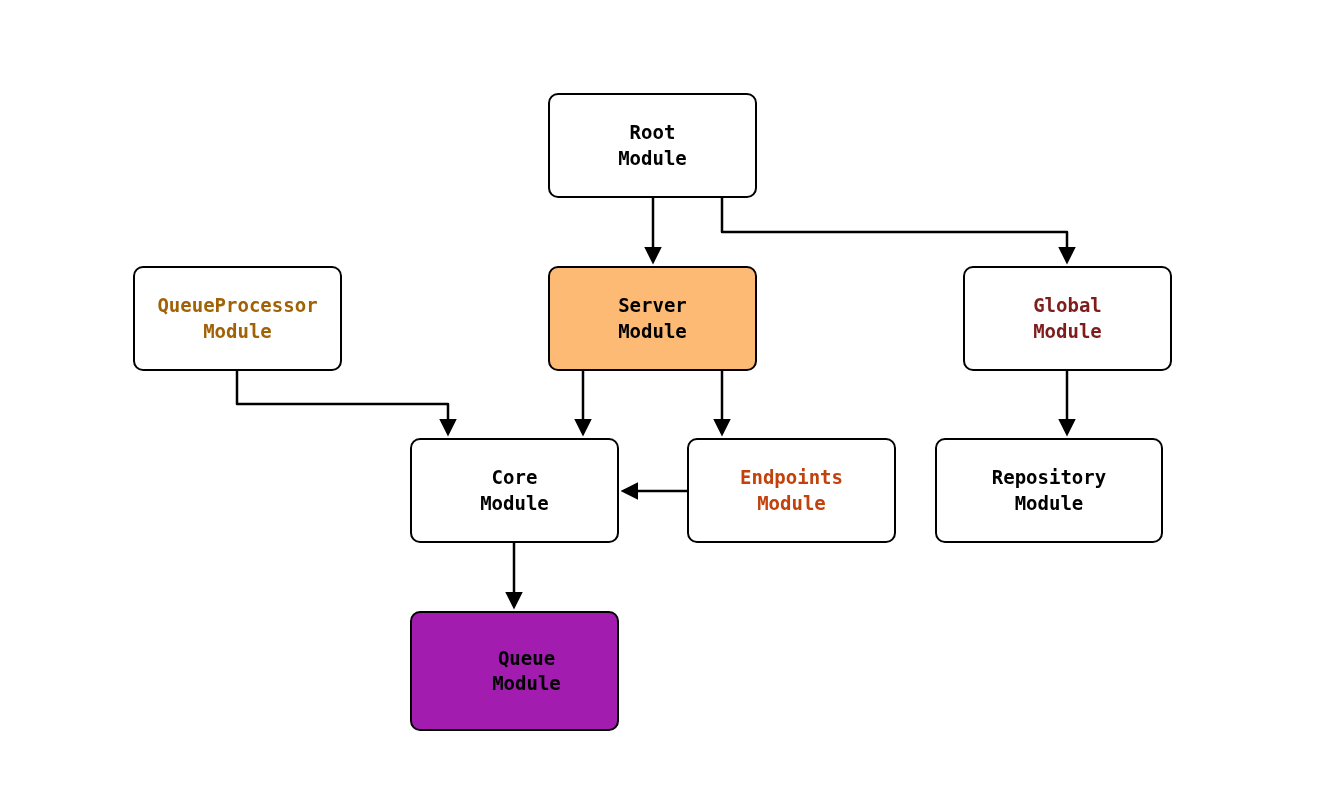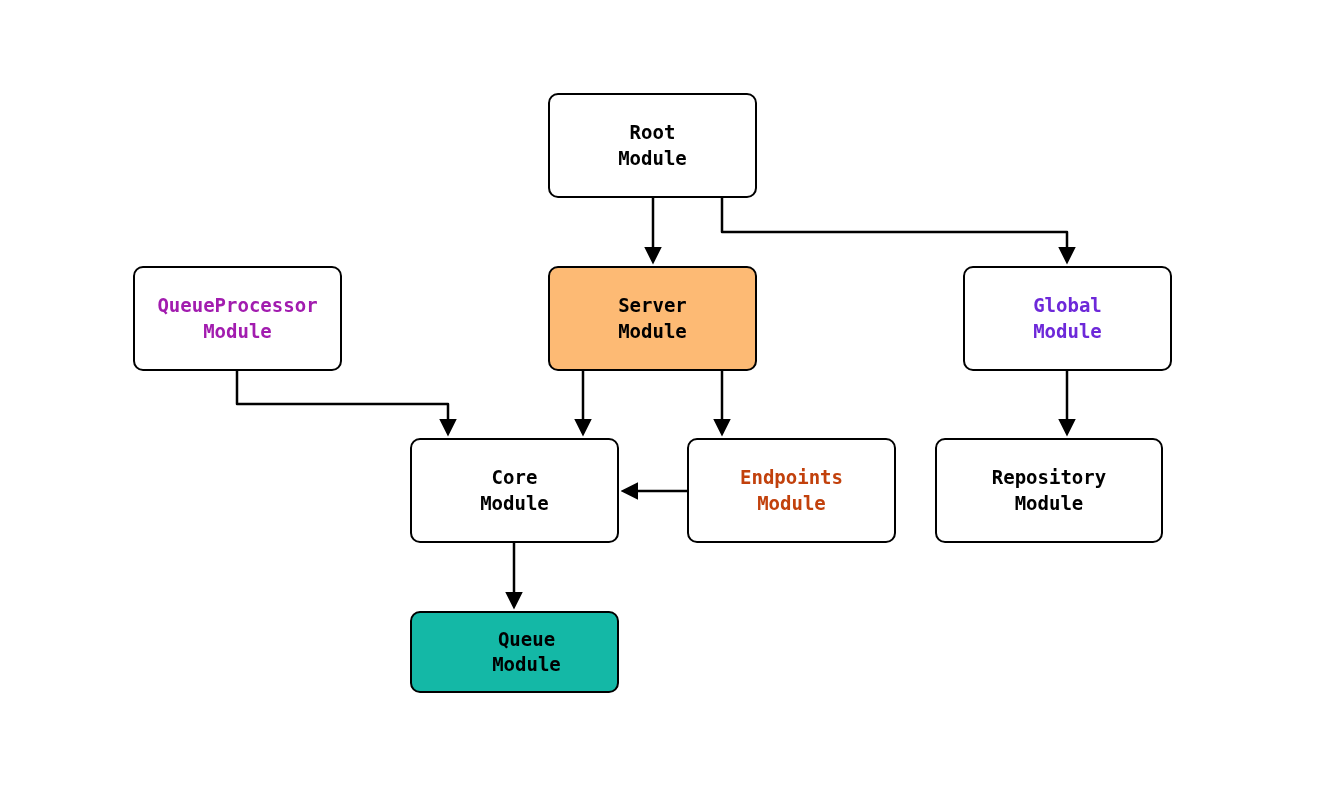--- a/index.html
+++ b/index.html
@@ -58,28 +58,28 @@
       <polyline points="237,371 237,404 448,404 448,433" fill="none" stroke="#000000" stroke-width="2.5" stroke-linejoin="round" marker-end="url(#arrow)"></polyline>
       <polyline points="583,371 583,433" fill="none" stroke="#000000" stroke-width="2.5" stroke-linejoin="round" marker-end="url(#arrow)"></polyline>
       <polyline points="722,371 722,433" fill="none" stroke="#000000" stroke-width="2.5" stroke-linejoin="round" marker-end="url(#arrow)"></polyline>
       <polyline points="687,491 624,491" fill="none" stroke="#000000" stroke-width="2.5" stroke-linejoin="round" marker-end="url(#arrow)"></polyline>
       <polyline points="1067,371 1067,433" fill="none" stroke="#000000" stroke-width="2.5" stroke-linejoin="round" marker-end="url(#arrow)"></polyline>
       <polyline points="514,543 514,606" fill="none" stroke="#000000" stroke-width="2.5" stroke-linejoin="round" marker-end="url(#arrow)"></polyline>
     </svg>
   <div id="nodes">
       <div class="node" style="left: 548px; top: 93px; width: 209px; height: 105px; border-color: rgb(0, 0, 0); background: rgb(255, 255, 255); color: rgb(0, 0, 0);">Root
 Module</div>
-      <div class="node" style="left: 133px; top: 266px; width: 209px; height: 105px; border-color: rgb(0, 0, 0); background: rgb(255, 255, 255); color: #a21caf;">QueueProcessor
+      <div class="node" style="left: 133px; top: 266px; width: 209px; height: 105px; border-color: rgb(0, 0, 0); background: rgb(255, 255, 255); color: #a16207;">QueueProcessor
 Module</div>
       <div class="node" style="left: 548px; top: 266px; width: 209px; height: 105px; border-color: rgb(0, 0, 0); background: #fdba74; color: rgb(0, 0, 0);">Server
 Module</div>
-      <div class="node" style="left: 963px; top: 266px; width: 209px; height: 105px; border-color: rgb(0, 0, 0); background: rgb(255, 255, 255); color: #6d28d9;">Global
+      <div class="node" style="left: 963px; top: 266px; width: 209px; height: 105px; border-color: rgb(0, 0, 0); background: rgb(255, 255, 255); color: #7f1d1d;">Global
 Module</div>
       <div class="node" style="left: 410px; top: 438px; width: 209px; height: 105px; border-color: rgb(0, 0, 0); background: rgb(255, 255, 255); color: rgb(0, 0, 0);">Core
 Module</div>
       <div class="node" style="left: 687px; top: 438px; width: 209px; height: 105px; border-color: rgb(0, 0, 0); background: rgb(255, 255, 255); color: #c2410c;">Endpoints
 Module</div>
       <div class="node" style="left: 935px; top: 438px; width: 228px; height: 105px; border-color: rgb(0, 0, 0); background: rgb(255, 255, 255); color: rgb(0, 0, 0);">Repository
 Module</div>
-      <div class="node" style="left: 410px; top: 611px; width: 209px; height: 82px; border-color: rgb(0, 0, 0); background: #14b8a6; color: rgb(0, 0, 0); padding-left: 24px;">Queue
+      <div class="node" style="left: 410px; top: 611px; width: 209px; height: 120px; border-color: rgb(0, 0, 0); background: #a21caf; color: rgb(0, 0, 0); padding-left: 24px;">Queue
 Module</div>
     </div>
 </div>
 
 </body></html>

